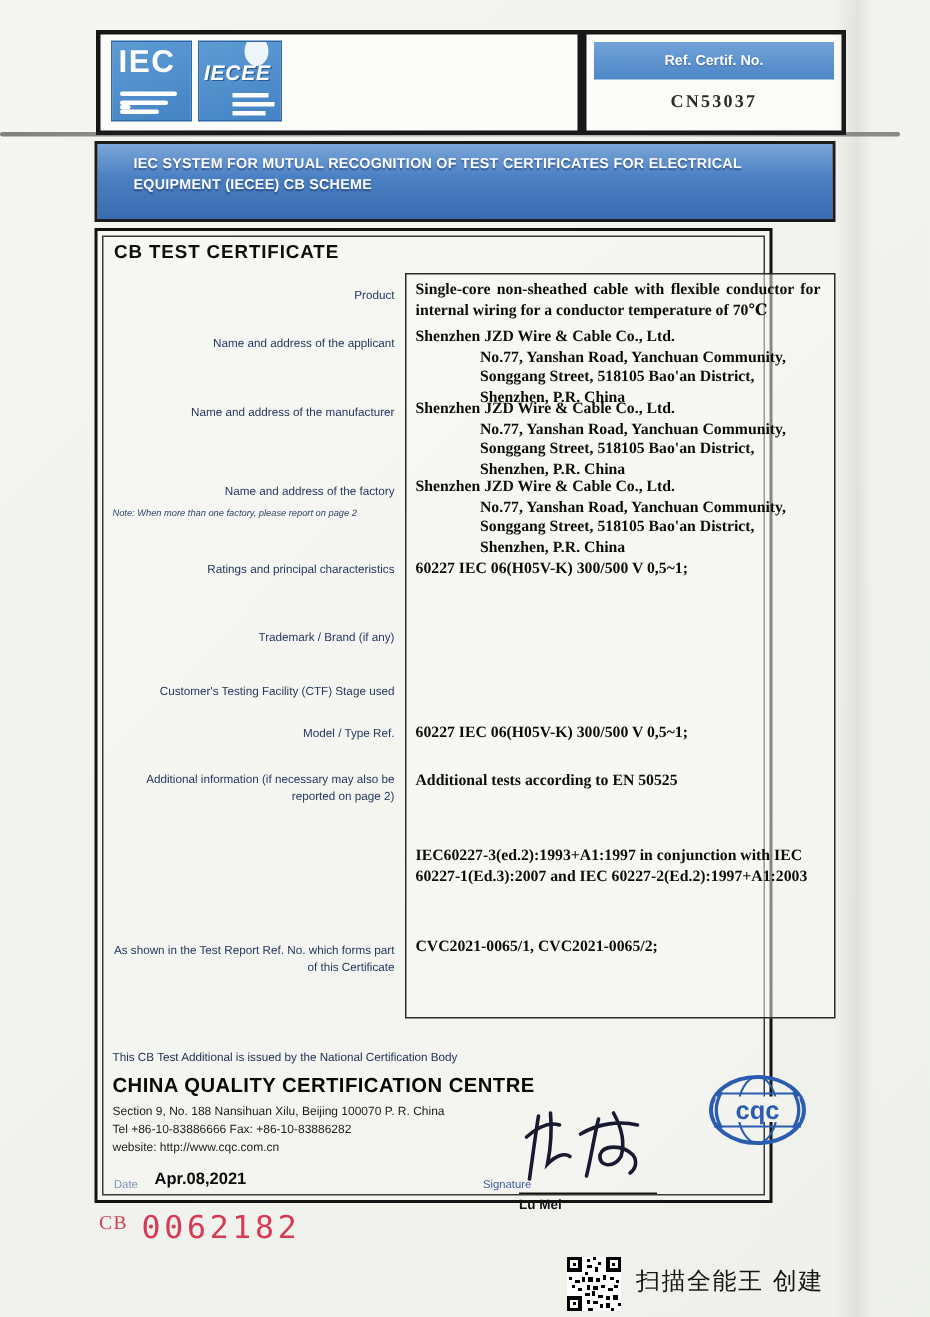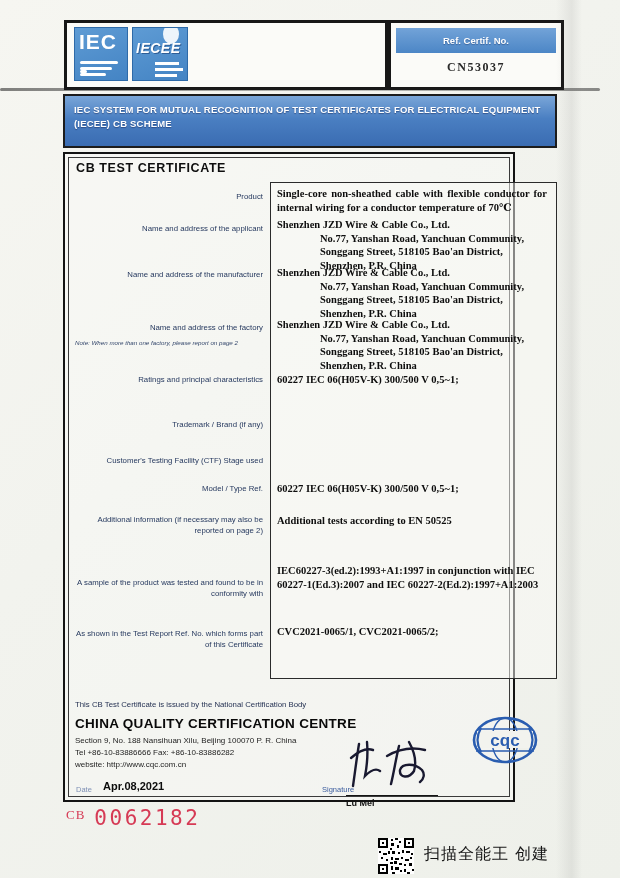--- a/index.html
+++ b/index.html
@@ -44,21 +44,21 @@
     background:linear-gradient(180deg,#72a3d8,#4c86c6);
     color:#fff;font-weight:bold;font-size:9.5px;display:flex;align-items:center;justify-content:center;
     text-shadow:0 1px 1px rgba(10,30,80,.4);}
   .ref-num{position:absolute;left:0;right:0;top:37px;text-align:center;
     font-family:"Liberation Serif",serif;font-size:12px;font-weight:bold;color:#2a2a2a;letter-spacing:1.5px;}
   
   .banner{position:absolute;left:63px;top:94px;width:494px;height:54px;box-sizing:border-box;
     border:2px solid #1c1c1c;
     background:linear-gradient(180deg,#7aa6d8 0%,#4a7fc2 45%,#3a6cb2 100%);
     color:#fff;font-weight:bold;font-size:9.5px;line-height:1.45;
-    padding:7px 9px;text-shadow:0 1px 1px rgba(10,25,70,.45);letter-spacing:.2px;}
+    padding:7px 24px;text-shadow:0 1px 1px rgba(10,25,70,.45);letter-spacing:.2px;}
   
   .main-box{position:absolute;left:63px;top:152px;width:452px;height:650px;box-sizing:border-box;
     border:2.5px solid #131313;outline:1.5px solid #3a3a3a;outline-offset:-6px;
     background:rgba(255,255,255,.25);}
   .cert-title{position:absolute;left:11px;top:7px;font-size:12.5px;font-weight:bold;color:#0e0e0e;letter-spacing:.6px;}
   .value-box{position:absolute;left:205px;top:28px;width:287px;height:497px;box-sizing:border-box;
     border:1.5px solid #2b2b2b;background:rgba(250,250,246,.5);}
   .f-label{position:absolute;left:10px;width:188px;font-size:7.8px;color:#26395f;line-height:1.35;text-align:right;}
   .f-note{position:absolute;left:10px;width:195px;font-size:6.2px;font-style:italic;color:#33466b;}
   .f-value{position:absolute;left:212px;width:270px;font-family:"Liberation Serif","DejaVu Serif",serif;
@@ -126,21 +126,20 @@
     <div class="f-label" style="top:38px">Product</div>
     <div class="f-label" style="top:70px">Name and address of the applicant</div>
     <div class="f-label" style="top:116px">Name and address of the manufacturer</div>
     <div class="f-label" style="top:169px">Name and address of the factory</div>
     <div class="f-note" style="top:185px">Note: When more than one factory, please report on page 2</div>
     <div class="f-label" style="top:221px">Ratings and principal characteristics</div>
     <div class="f-label" style="top:266px">Trademark / Brand (if any)</div>
     <div class="f-label" style="top:302px">Customer's Testing Facility (CTF) Stage used</div>
     <div class="f-label" style="top:330px">Model / Type Ref.</div>
     <div class="f-label" style="top:361px">Additional information (if necessary may also be reported on page 2)</div>
-    <div class="f-label" style="top:424px">A sample of the product was tested and found to be in conformity with</div>
     <div class="f-label" style="top:475px">As shown in the Test Report Ref. No. which forms part of this Certificate</div>
 
     <div class="f-value justify" style="top:33px">
       <span>Single-core non-sheathed cable with flexible conductor for internal wiring for a conductor temperature of 70℃</span>
     </div>
     <div class="f-value" style="top:64px">
       <span>Shenzhen JZD Wire &amp; Cable Co., Ltd.</span><span class="l2">No.77, Yanshan Road, Yanchuan Community, Songgang Street, 518105 Bao'an District, Shenzhen, P.R. China</span>
     </div>
     <div class="f-value" style="top:112px">
       <span>Shenzhen JZD Wire &amp; Cable Co., Ltd.</span><span class="l2">No.77, Yanshan Road, Yanchuan Community, Songgang Street, 518105 Bao'an District, Shenzhen, P.R. China</span>
@@ -149,21 +148,21 @@
       <span>Shenzhen JZD Wire &amp; Cable Co., Ltd.</span><span class="l2">No.77, Yanshan Road, Yanchuan Community, Songgang Street, 518105 Bao'an District, Shenzhen, P.R. China</span>
     </div>
     <div class="f-value" style="top:219px">60227 IEC 06(H05V-K) 300/500 V 0,5~1;</div>
     <div class="f-value" style="top:266px"></div>
     <div class="f-value" style="top:302px"></div>
     <div class="f-value" style="top:328px">60227 IEC 06(H05V-K) 300/500 V 0,5~1;</div>
     <div class="f-value" style="top:360px">Additional tests according to EN 50525</div>
     <div class="f-value" style="top:410px">IEC60227-3(ed.2):1993+A1:1997 in conjunction with IEC 60227-1(Ed.3):2007 and IEC 60227-2(Ed.2):1997+A1:2003</div>
     <div class="f-value" style="top:471px">CVC2021-0065/1, CVC2021-0065/2;</div>
 
-    <div class="issued">This CB Test Certificate is issued by the National Certification Body</div>
+    <div class="issued">This CB Test Additional is issued by the National Certification Body</div>
     <div class="centre-name">CHINA QUALITY CERTIFICATION CENTRE</div>
     <div class="centre-addr">
       <div>Section 9, No. 188 Nansihuan Xilu, Beijing 100070 P. R. China</div>
       <div>Tel  +86-10-83886666      Fax: +86-10-83886282</div>
       <div>website: http://www.cqc.com.cn</div>
     </div>
 
     <svg class="cqc-logo" viewBox="0 0 96 58">
       <ellipse cx="48" cy="28" rx="31" ry="22" fill="none" stroke="#2a5db0" stroke-width="2.6"></ellipse>
       <ellipse cx="48" cy="28" rx="13" ry="22" fill="none" stroke="#2a5db0" stroke-width="1.4"></ellipse>

